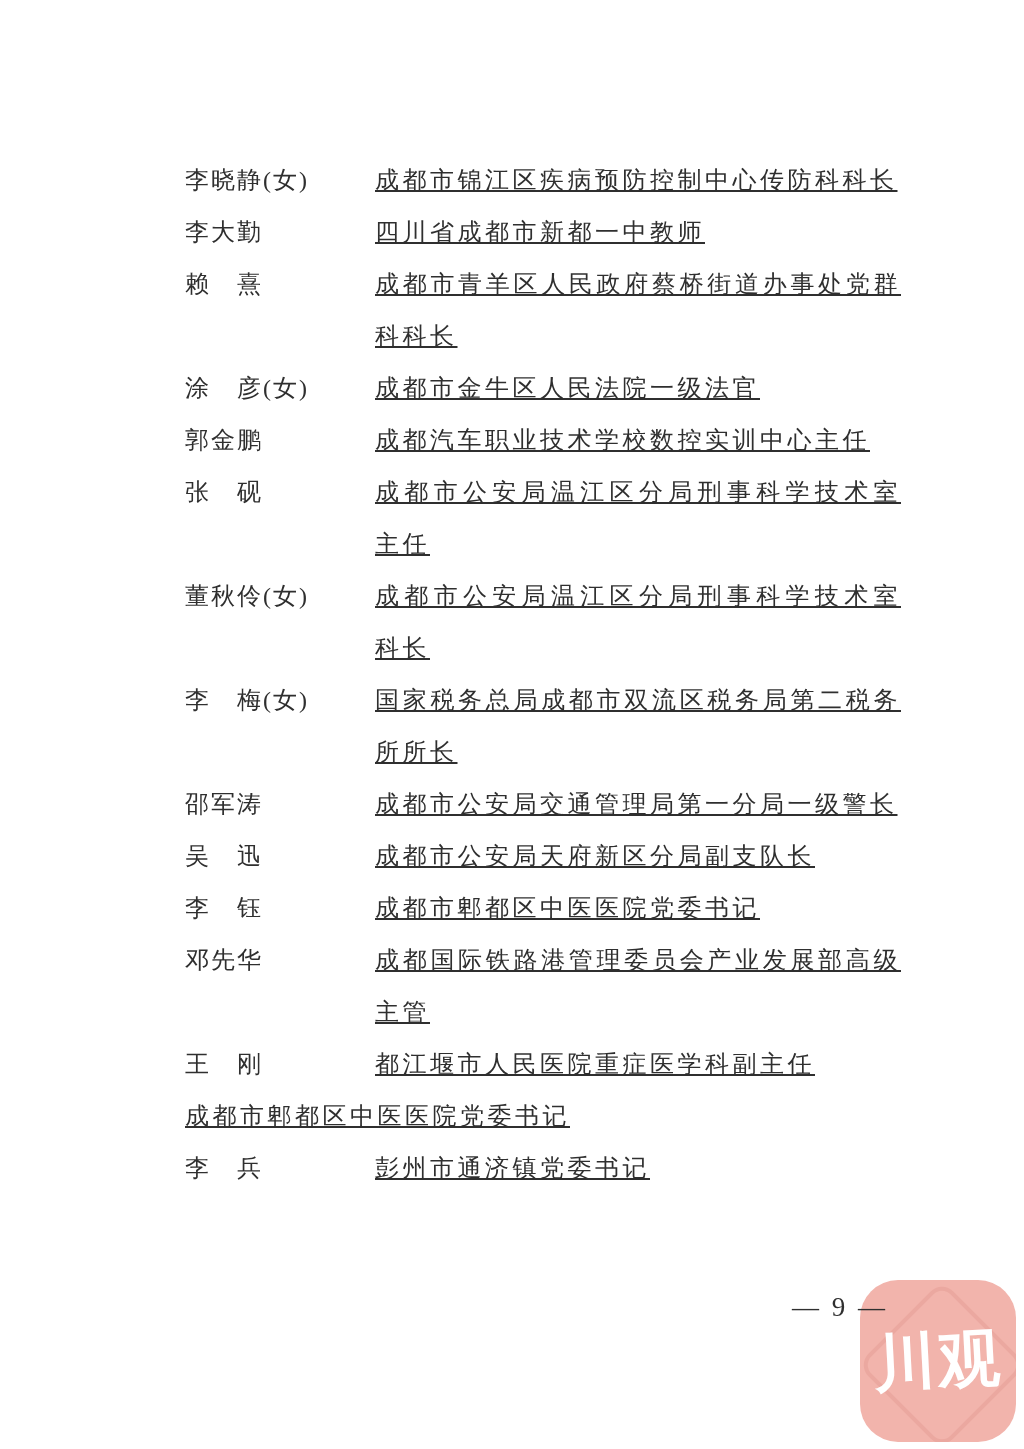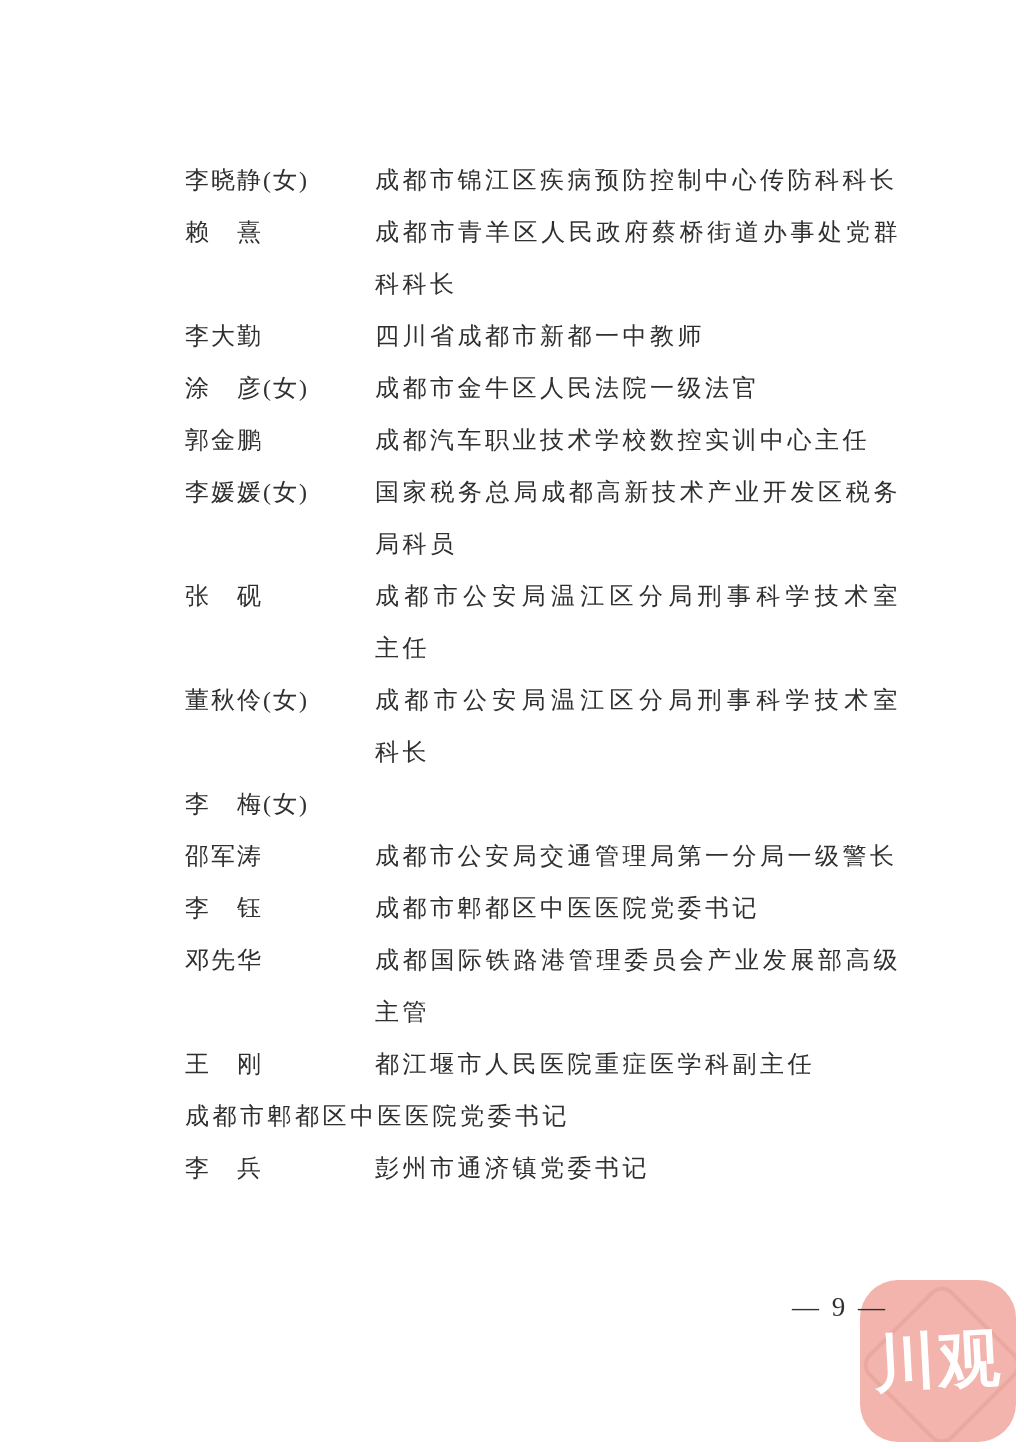--- a/index.html
+++ b/index.html
@@ -36,20 +36,21 @@
   }
   .title {
     width: 526px;
     flex: 0 0 526px;
     font-size: 24px;
     line-height: 52px;
   }
   .tline {
     letter-spacing: 3.5px;
     white-space: nowrap;
+    text-decoration: underline;
   }
   .tline.fill {
     text-align: justify;
     text-align-last: justify;
     white-space: normal;
   }
   .pagenum {
     position: absolute;
     left: 792px;
     top: 1292px;
@@ -100,83 +101,86 @@
 
   <div class="list">
   <div class="entry">
     <div class="name">李晓静(女)</div>
     <div class="title">
           <div class="tline">成都市锦江区疾病预防控制中心传防科科长</div>
         </div>
   </div>
 
   <div class="entry">
+    <div class="name">李大勤</div>
+    <div class="title">
+          <div class="tline">四川省成都市新都一中教师</div>
+        </div>
+  </div>
+
+  <div class="entry">
     <div class="name">赖　熹</div>
     <div class="title">
           <div class="tline fill">成都市青羊区人民政府蔡桥街道办事处党群</div>
           <div class="tline">科科长</div>
         </div>
   </div>
 
   <div class="entry">
-    <div class="name">李大勤</div>
-    <div class="title">
-          <div class="tline">四川省成都市新都一中教师</div>
-        </div>
-  </div>
-
-  <div class="entry">
     <div class="name">涂　彦(女)</div>
     <div class="title">
           <div class="tline">成都市金牛区人民法院一级法官</div>
         </div>
   </div>
 
   <div class="entry">
     <div class="name">郭金鹏</div>
     <div class="title">
           <div class="tline">成都汽车职业技术学校数控实训中心主任</div>
         </div>
   </div>
 
-  <div class="entry">
-    <div class="name">李媛媛(女)</div>
-    <div class="title">
-          <div class="tline fill">国家税务总局成都高新技术产业开发区税务</div>
-          <div class="tline">局科员</div>
-        </div>
-  </div>
 
   <div class="entry">
     <div class="name">张　砚</div>
     <div class="title">
           <div class="tline fill">成都市公安局温江区分局刑事科学技术室</div>
           <div class="tline">主任</div>
         </div>
   </div>
 
   <div class="entry">
     <div class="name">董秋伶(女)</div>
     <div class="title">
           <div class="tline fill">成都市公安局温江区分局刑事科学技术室</div>
           <div class="tline">科长</div>
         </div>
   </div>
 
   <div class="entry">
     <div class="name">李　梅(女)</div>
+    <div class="title">
+          <div class="tline fill">国家税务总局成都市双流区税务局第二税务</div>
+          <div class="tline">所所长</div>
+        </div>
   </div>
 
   <div class="entry">
     <div class="name">邵军涛</div>
     <div class="title">
           <div class="tline">成都市公安局交通管理局第一分局一级警长</div>
         </div>
   </div>
 
+  <div class="entry">
+    <div class="name">吴　迅</div>
+    <div class="title">
+          <div class="tline">成都市公安局天府新区分局副支队长</div>
+        </div>
+  </div>
 
   <div class="entry">
     <div class="name">李　钰</div>
     <div class="title">
           <div class="tline">成都市郫都区中医医院党委书记</div>
         </div>
   </div>
 
   <div class="entry">
     <div class="name">邓先华</div>

